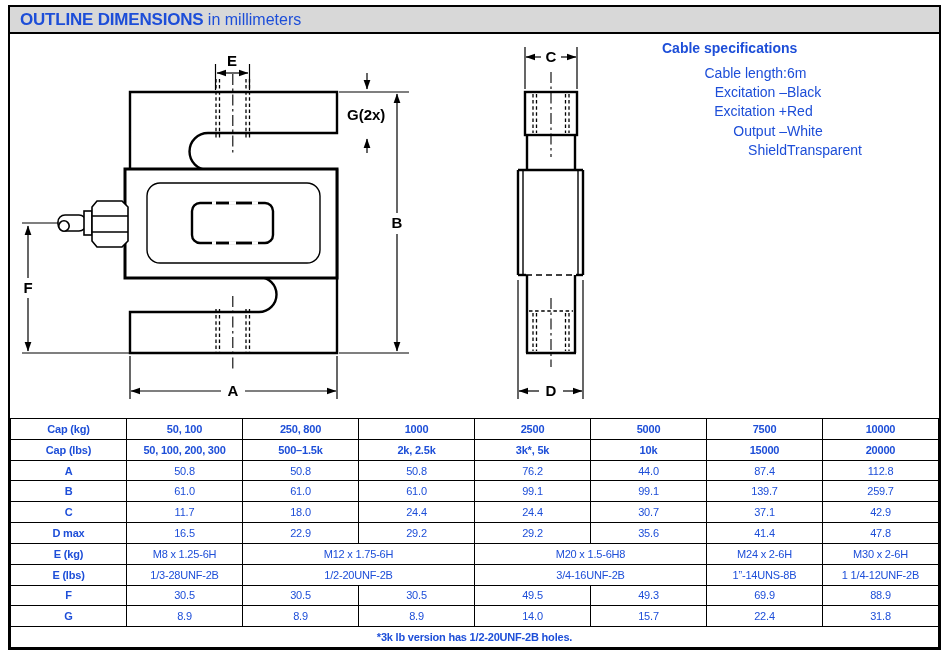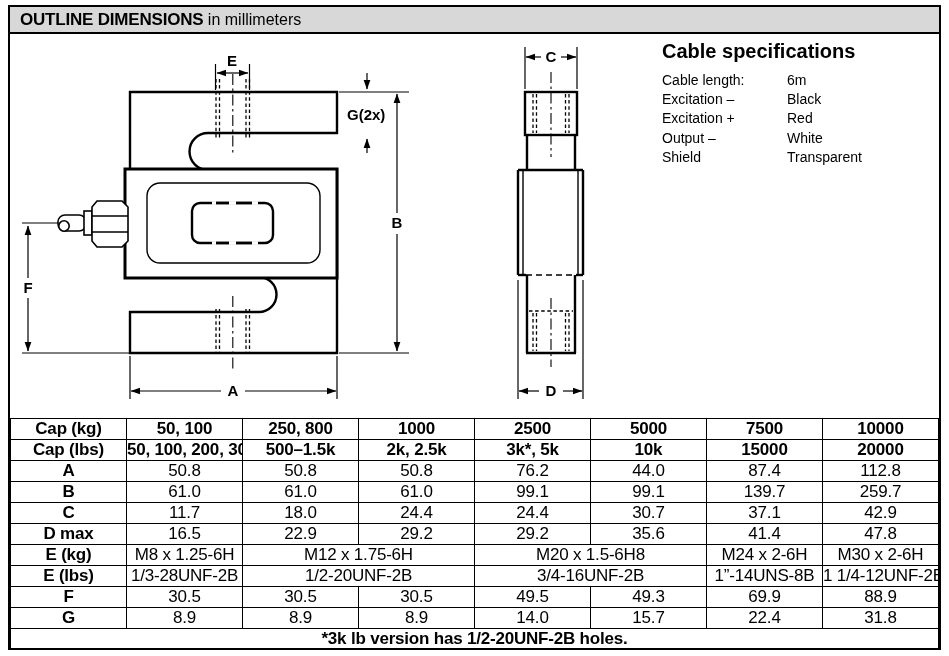--- a/index.html
+++ b/index.html
@@ -1,35 +1,35 @@
 <!DOCTYPE html>
 <html><head>
 <meta charset="utf-8">
 <style>
   html,body{margin:0;padding:0;background:#fff;}
   .stage{position:relative;width:949px;height:656px;background:#fff;
-         font-family:"Liberation Sans", sans-serif;color:#000000;}
+         font-family:"Liberation Sans", sans-serif;color:#1d4ed8;}
   .page{position:absolute;left:8px;top:5px;width:929px;height:641px;
         border:2px solid #000;display:flex;flex-direction:column;background:#fff;}
   .titlebar{height:25px;background:#d8d8d8;border-bottom:2px solid #000;
             padding-left:10px;line-height:25px;font-size:17px;white-space:nowrap;}
   .titlebar .t1{font-weight:bold;letter-spacing:-0.2px;}
   .titlebar .t2{font-weight:normal;font-size:16px;}
   .drawing{position:relative;height:384px;flex:0 0 auto;}
   .drawing svg{position:absolute;left:0;top:0;}
 
   .cable-specs{position:absolute;left:652px;top:6px;width:226px;font-size:14px;}
-  .cs-title{font-weight:bold;font-size:20px;margin-bottom:8px;}
+  .cs-title{font-weight:bold;font-size:14px;margin-bottom:8px;}
   .cs-row{display:flex;line-height:19.2px;}
-  .cs-label{width:125px;flex:0 0 auto;}
+  .cs-label{width:125px;flex:0 0 auto;text-align:right;}
   .cs-note{line-height:19.2px;margin-top:1px;}
 
   .tablewrap{flex:1 1 auto;display:flex;}
   table.dims{width:100%;height:100%;border-collapse:collapse;table-layout:fixed;
-             font-size:17px;letter-spacing:-0.2px;}
+             font-size:11px;letter-spacing:-0.2px;}
   table.dims td{border:1.8px solid #000;text-align:center;vertical-align:middle;
                 padding:0;white-space:nowrap;overflow:hidden;}
   table.dims td:first-child{font-weight:bold;}
   table.dims tr.b td{font-weight:bold;}
 
   
   .ol{fill:none;stroke:#000;stroke-width:2.4px;}
   .olf{fill:#fff;stroke:#000;stroke-width:2.4px;}
   .ol2{fill:#fff;stroke:#000;stroke-width:3px;}
   .thin{fill:none;stroke:#000;stroke-width:1.4px;}

